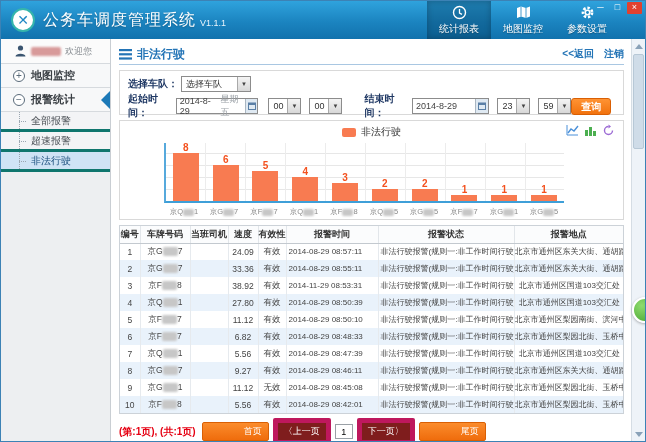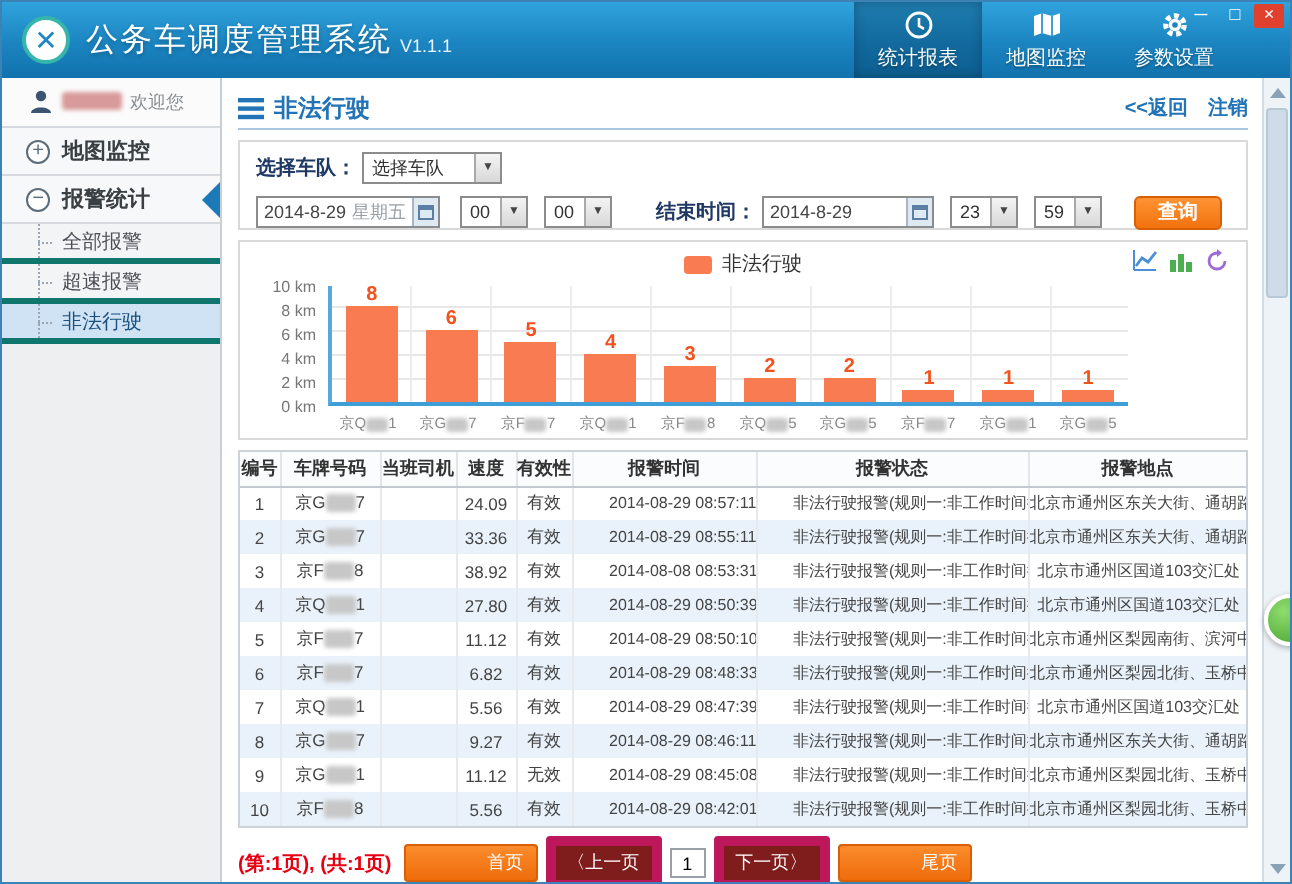--- a/index.html
+++ b/index.html
@@ -118,21 +118,21 @@
   .xlabel { width:40px; text-align:center; font-size:7.5px; color:#888; white-space:nowrap; }
 
   
   .table-wrap { margin-top:5px; border:1px solid #ccd2d8; }
   table { width:100%; border-collapse:collapse; table-layout:fixed; }
   th { height:17px; font-size:9px; color:#333; border-bottom:1px solid #c3c9cf;
     border-right:1px solid #e2e6ea; background:#fbfcfd; font-weight:bold; }
   th:last-child, td:last-child { border-right:none; }
   td { height:17px; font-size:8.5px; color:#444; border-right:1px solid #e6eaee;
     white-space:nowrap; overflow:hidden; text-align:center; }
-  td.l { text-align:left; padding-left:18px; }
+  td.l { text-align:left; padding-left:2px; }
   td.r { text-align:right; padding-right:3px; }
   td.small { font-size:8px; }
   tbody tr:nth-child(even) { background:#e9f2fb; }
   tbody tr { cursor:pointer; }
 
   
   .pagination { margin-top:4px; display:flex; justify-content:flex-start;
     align-items:center; gap:4px; padding-right:2px; }
   .pg-info { font-size:10px; font-weight:bold; color:#e60012; margin-right:2px; }
   .pg-btn { font-size:9px; color:#fff; padding:2px 6px; border-radius:2px; cursor:pointer; }
@@ -253,20 +253,21 @@
 
       <div class="filter-box">
         <div class="f-row">
           <span class="f-label">选择车队：</span>
           <span class="sel" style="width:70px">
             <span class="sel-val" style="flex:1">选择车队</span>
             <span class="sel-arrow">▼</span>
           </span>
         </div>
         <div class="f-row">
+          <span class="f-label">起始时间：</span>
           <span class="date-input" style="width:92px">
             <span class="d-text">2014-8-29</span>
             <span class="d-week">星期五</span>
             <span class="cal-btn" style="margin-left:auto">
               <svg width="8" height="8" viewBox="0 0 8 8">
                   <rect x="0.5" y="1" width="7" height="6.5" fill="none" stroke="#5a7fa6"></rect>
                   <rect x="0.5" y="1" width="7" height="2" fill="#5a7fa6"></rect>
                 </svg>
             </span>
           </span>
@@ -314,28 +315,20 @@
           <svg class="tool-ic" viewBox="0 0 13 13">
             <rect x="1" y="6" width="3" height="6" fill="#4caf50"></rect>
             <rect x="5" y="3" width="3" height="9" fill="#4caf50"></rect>
             <rect x="9" y="7" width="3" height="5" fill="#4caf50"></rect>
           </svg>
           <svg class="tool-ic" viewBox="0 0 13 13">
             <path d="M10.5 6.5 A4 4 0 1 1 6.5 2.5" stroke="#9c6bd4" stroke-width="1.4" fill="none"></path>
             <polygon points="6.5,0.5 6.5,4.5 9,2.5" fill="#9c6bd4"></polygon>
           </svg>
         </div>
-        <div class="yticks" id="yticks">
-            <div class="ytick" style="top: -4px;">10 km</div>
-            <div class="ytick" style="top: 8px;">8 km</div>
-            <div class="ytick" style="top: 20px;">6 km</div>
-            <div class="ytick" style="top: 32px;">4 km</div>
-            <div class="ytick" style="top: 44px;">2 km</div>
-            <div class="ytick" style="top: 56px;">0 km</div>
-          </div>
         <div class="plot" id="plot">
             <div class="bar-slot">
               <div class="bar-val">8</div>
               <div class="bar" style="height: 48px; background: rgb(248, 123, 81);"></div>
             </div>
             <div class="bar-slot">
               <div class="bar-val">6</div>
               <div class="bar" style="height: 36px; background: rgb(248, 123, 81);"></div>
             </div>
             <div class="bar-slot">
@@ -429,21 +422,21 @@
                 <td class="l small">2014-08-29 08:55:11</td>
                 <td class="l small">非法行驶报警(规则一:非工作时间行驶)</td>
                 <td class="r small">北京市通州区东关大街、通胡路交汇处西</td>
               </tr>
               <tr>
                 <td>3</td>
                 <td>京F<span class="redact plate"></span>8</td>
                 <td></td>
                 <td>38.92</td>
                 <td>有效</td>
-                <td class="l small">2014-08-08 08:53:31</td>
+                <td class="l small">2014-11-29 08:53:31</td>
                 <td class="l small">非法行驶报警(规则一:非工作时间行驶)</td>
                 <td class="r small">北京市通州区国道103交汇处</td>
               </tr>
               <tr>
                 <td>4</td>
                 <td>京Q<span class="redact plate"></span>1</td>
                 <td></td>
                 <td>27.80</td>
                 <td>有效</td>
                 <td class="l small">2014-08-29 08:50:39</td>

